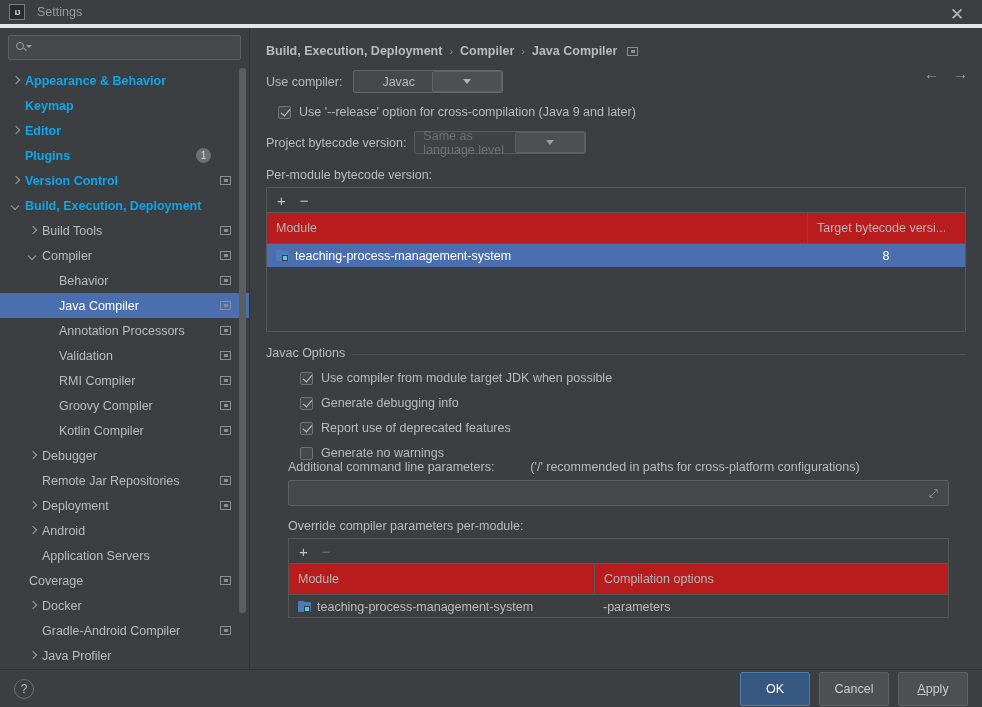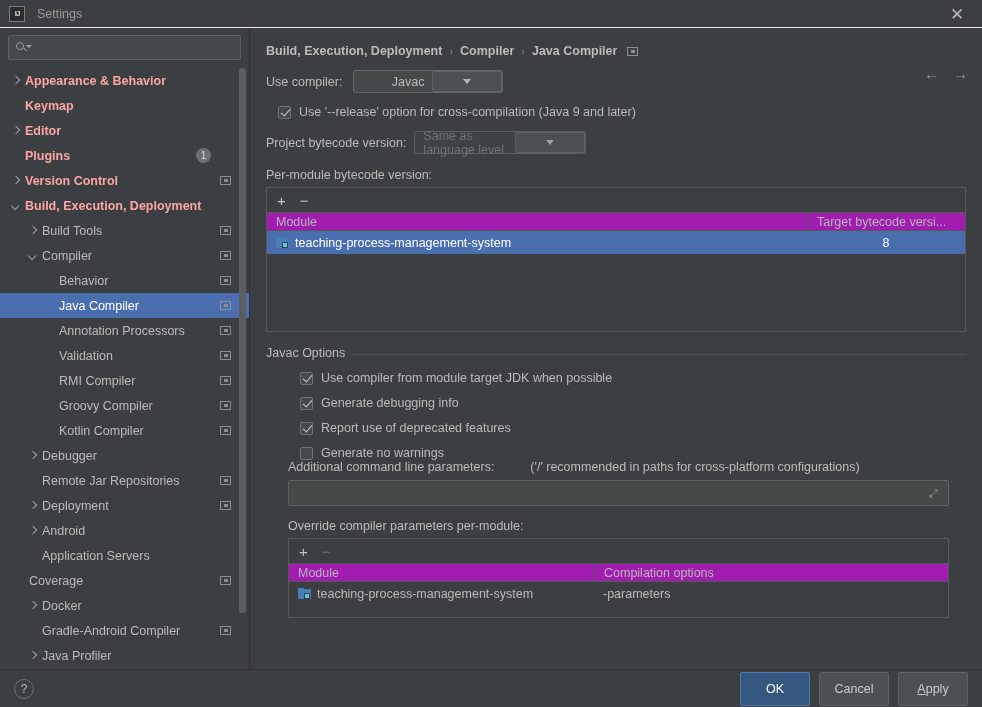--- a/index.html
+++ b/index.html
@@ -10,21 +10,21 @@
     font-size: 12px;
     color: #bbbbbb;
     overflow: hidden;
   }
   .window { position: relative; width: 982px; height: 707px; background: #3c3f41; }
 
   
   .titlebar {
     height: 28px; background: #3c3f41;
     display: flex; align-items: center;
-    border-bottom: 1px solid #e5e5e5;
+    border-bottom: 4px solid #e5e5e5;
     position: relative;
   }
   .ij-logo {
     width: 16px; height: 16px; margin-left: 9px;
     border: 1px solid #7a7d80; background: #2b2b2b;
     display: flex; align-items: center; justify-content: center;
     font-size: 8px; font-weight: bold; color: #d8d8d8;
     font-family: "Liberation Sans", sans-serif; letter-spacing: -1px;
   }
   .title-text { margin-left: 12px; font-size: 12.5px; color: #9b9b9b; }
@@ -81,21 +81,21 @@
     content: ""; position: absolute; left: 3px; top: 1.5px;
     width: 5px; height: 5px; border-right: 1.4px solid #9aa0a6;
     border-top: 1.4px solid #9aa0a6; transform: rotate(45deg);
   }
   .arrow.down::before {
     content: ""; position: absolute; left: 2px; top: 2.5px;
     width: 5px; height: 5px; border-right: 1.4px solid #9aa0a6;
     border-top: 1.4px solid #9aa0a6; transform: rotate(135deg);
   }
   .tree-label { font-size: 12.5px; color: #bbbbbb; }
-  .tree-item.bold .tree-label { font-weight: bold; color: #fca5a5; }
+  .tree-item.bold .tree-label { font-weight: bold; color: #0ea5e9; }
   .link-icon {
     position: absolute; right: 18px; width: 11px; height: 9px;
     border: 1.3px solid #8a8f94; display: flex; align-items: center; justify-content: center;
   }
   .link-icon::after {
     content: ""; width: 4px; height: 3px; background: #8a8f94;
   }
   .badge-count {
     position: absolute; right: 38px;
     width: 15px; height: 15px; border-radius: 50%;
@@ -161,21 +161,21 @@
   }
   .cb-label { font-size: 12.5px; color: #bbbbbb; }
 
   .section-label { font-size: 12.5px; color: #bbbbbb; margin-top: 13px; margin-bottom: 5px; }
 
   
   .table-panel { border: 1px solid #555859; background: #3c3f41; }
   .tbar { height: 24px; display: flex; align-items: center; padding-left: 10px; gap: 14px; background: #3c3f41; }
   .tbar-btn { color: #c3c7ca; font-size: 15px; line-height: 1; user-select: none; }
   .tbar-btn.dim { color: #6a6e71; }
-  .thead { display: flex; height: 19px; border-top: 1px solid #555859; border-bottom: 1px solid #555859; background: #a21caf; }
+  .thead { display: flex; height: 32px; border-top: 1px solid #555859; border-bottom: 1px solid #555859; background: #b91c1c; }
   .th { font-size: 12.5px; color: #b4b8bb; display: flex; align-items: center; padding-left: 9px; }
   .th + .th { border-left: 1px solid #555859; }
   .trow { display: flex; height: 23px; align-items: center; }
   .trow.selected { background: #4b6eaf; }
   .trow.selected .td { color: #ffffff; }
   .td { font-size: 12.5px; color: #bbbbbb; display: flex; align-items: center; padding-left: 9px; overflow: hidden; white-space: nowrap; }
   .td.center { justify-content: center; padding-left: 0; }
   .mod-icon {
     width: 13px; height: 12px; flex: 0 0 13px; margin-right: 6px; position: relative;
   }
@@ -394,21 +394,21 @@
         <span class="crumb-sep">›</span>
         <span class="crumb last">Java Compiler</span>
         <span class="crumb-icon"></span>
       </div>
 
       <div class="nav-arrows">
         <span class="nav-arrow">←</span>
         <span class="nav-arrow">→</span>
       </div>
 
-      <div class="row" style="margin-top:4px;text-align:right;">
+      <div class="row" style="margin-top:4px;">
         <span class="lbl">Use compiler:</span>
         <div class="combo" style="width:150px; margin-left:11px;padding-left:20px;">
           <span class="txt">Javac</span>
           <span class="btn"></span>
         </div>
       </div>
 
       <div class="cb-row" style="margin-top:12px;">
         <span class="cbox checked"></span>
         <span class="cb-label">Use '--release' option for cross-compilation (Java 9 and later)</span>

